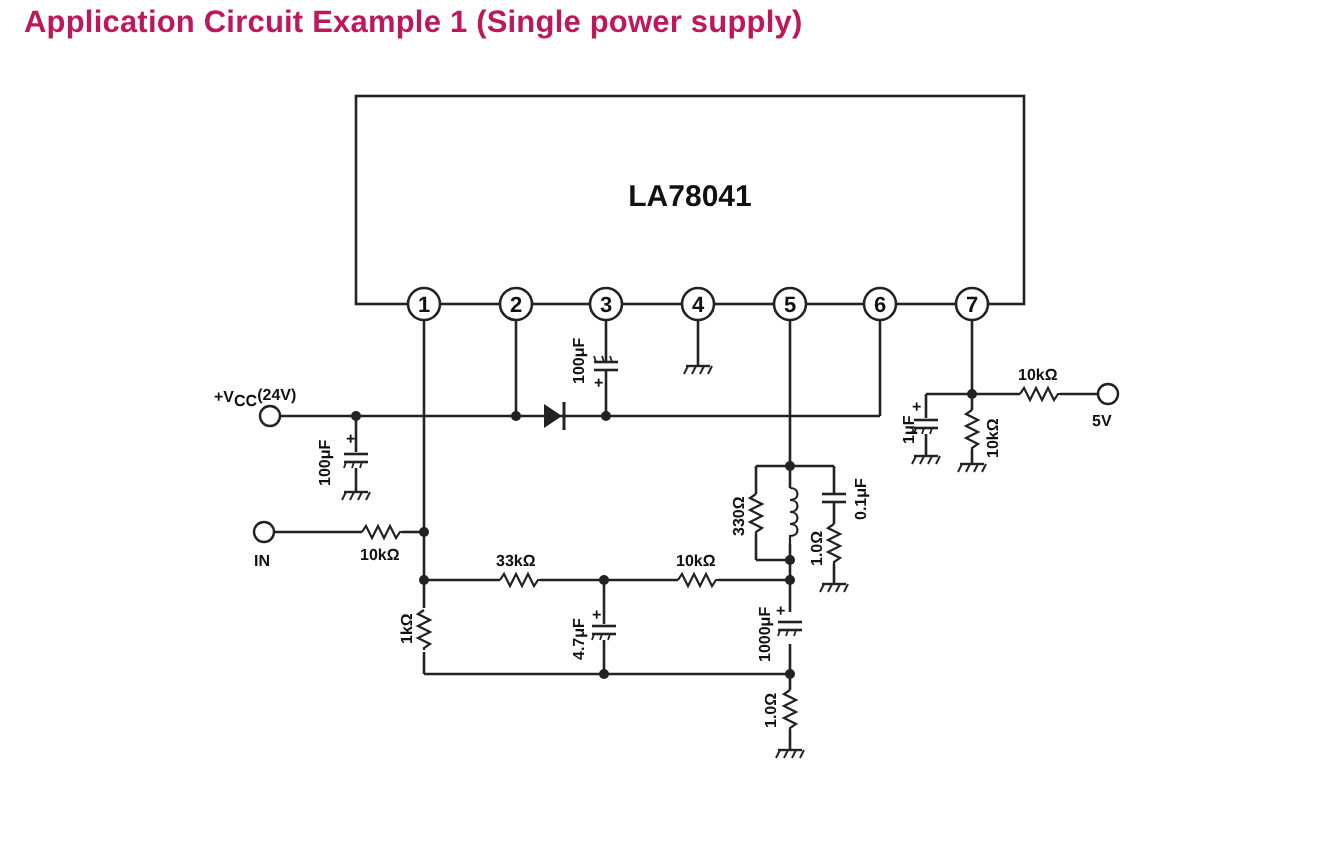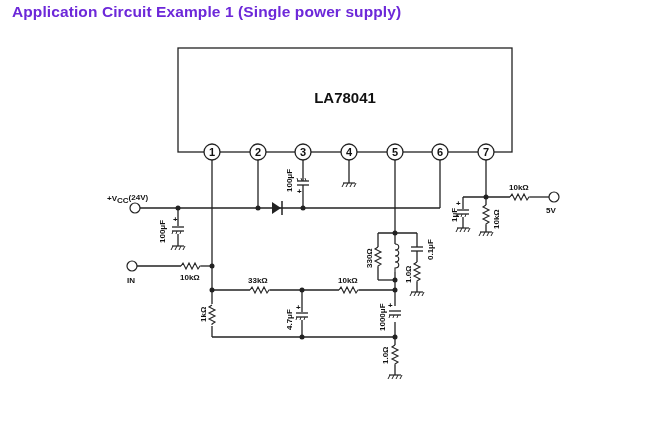--- a/index.html
+++ b/index.html
@@ -1,17 +1,17 @@
 <!DOCTYPE html>
 <html><head>
 <meta charset="utf-8">
 <style>
   html, body { margin: 0; padding: 0; background: #ffffff; }
   body { width: 659px; height: 434px; position: relative; overflow: hidden; font-family: "Liberation Sans", sans-serif; }
-  .title { position: absolute; left: 12px; top: 3px; font-size: 15.5px; font-weight: bold; color: #6d28d9; letter-spacing: 0.1px; }
+  .title { position: absolute; left: 12px; top: 3px; font-size: 15.5px; font-weight: bold; color: #be185d; letter-spacing: 0.1px; }
   svg { position: absolute; left: 0; top: 0; }
   .w { stroke: #222; stroke-width: 1.3; fill: none; }
   .lbl { font-family: "Liberation Sans", sans-serif; font-weight: bold; font-size: 8px; fill: #111; }
   .pinnum { font-family: "Liberation Sans", sans-serif; font-weight: bold; font-size: 11px; fill: #111; }
   .chip { font-family: "Liberation Sans", sans-serif; font-size: 15px; font-weight: bold; fill: #111; }
 </style>
 </head>
 <body>
 
 <div class="title">Application Circuit Example 1 (Single power supply)</div>

